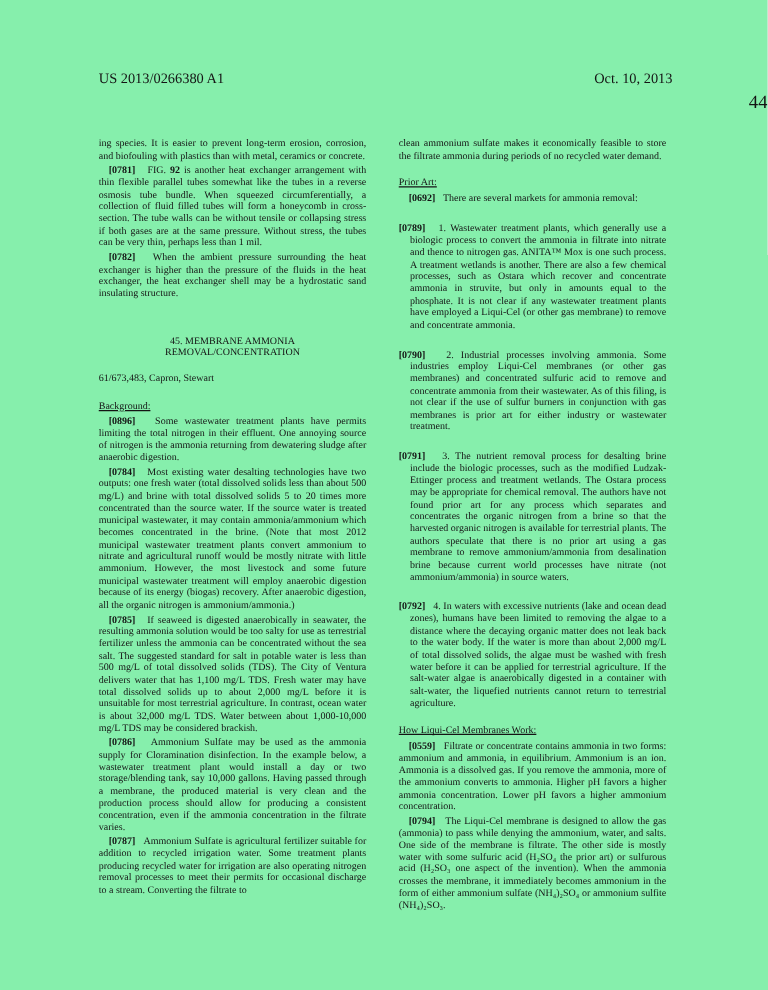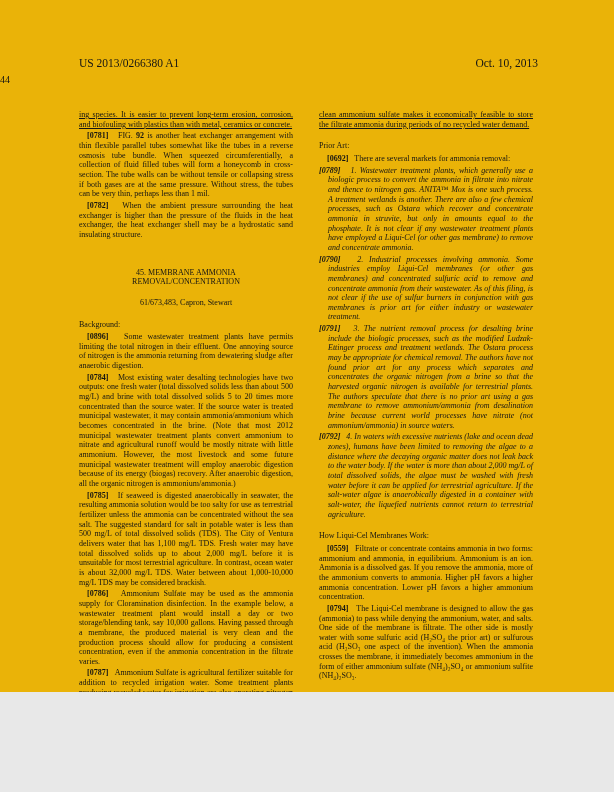--- a/index.html
+++ b/index.html
@@ -1,62 +1,62 @@
 <!DOCTYPE html>
 <html><head>
 <meta charset="utf-8">
 <style>
   html, body { margin: 0; padding: 0; background: #e8e8e8; }
   .page {
     position: relative;
     width: 614px;
-    height: 692px;
+    height: 792px;
     margin: 0 auto;
-    background: #eab308;
+    background: #86efac;
     font-family: "Liberation Serif", serif;
     color: #141414;
     overflow: hidden;
   }
   .header {
     position: absolute;
     top: 57px;
     left: 79px;
     width: 459px;
     display: flex;
     justify-content: space-between;
     font-size: 11.5px;
   }
   .page-num {
     position: absolute;
     top: 74px;
     left: 0;
     width: 100%;
-    text-align: left;
-    font-size: 10px;
+    text-align: right;
+    font-size: 15px;
   }
   .columns {
     position: absolute;
     top: 110px;
     left: 79px;
     width: 454px;
     display: flex;
     gap: 26px;
   }
   .col {
     width: 214px;
     font-size: 8px;
     line-height: 9.65px;
   }
   .col p { margin: 0; text-align: justify; }
-  p.frag { text-indent: 0; text-decoration: underline; }
+  p.frag { text-indent: 0; }
   p.para { text-indent: 8px; margin-top: 2px; }
-  p.list { padding-left: 9px; text-indent: -9px; margin-top: 2px; text-align: justify; font-style: italic; }
+  p.list { padding-left: 9px; text-indent: -9px; margin-top: 14px; text-align: justify; }
   p.heading { text-align: center; text-indent: 0; margin: 28px 0 0 0; }
-  p.center { text-align: center; text-indent: 0; margin: 11px 0 0 0; }
-  p.side { text-align: left; text-indent: 0; margin: 12px 0 3px 0; }
+  p.center { text-indent: 0; margin: 11px 0 0 0; }
+  p.side { text-align: left; text-indent: 0; margin: 12px 0 3px 0; text-decoration: underline; }
   .tag { font-weight: bold; }
 </style>
 </head>
 <body>
 
 <div class="page">
   <div class="header">
     <span>US 2013/0266380 A1</span>
     <span>Oct. 10, 2013</span>
   </div>

